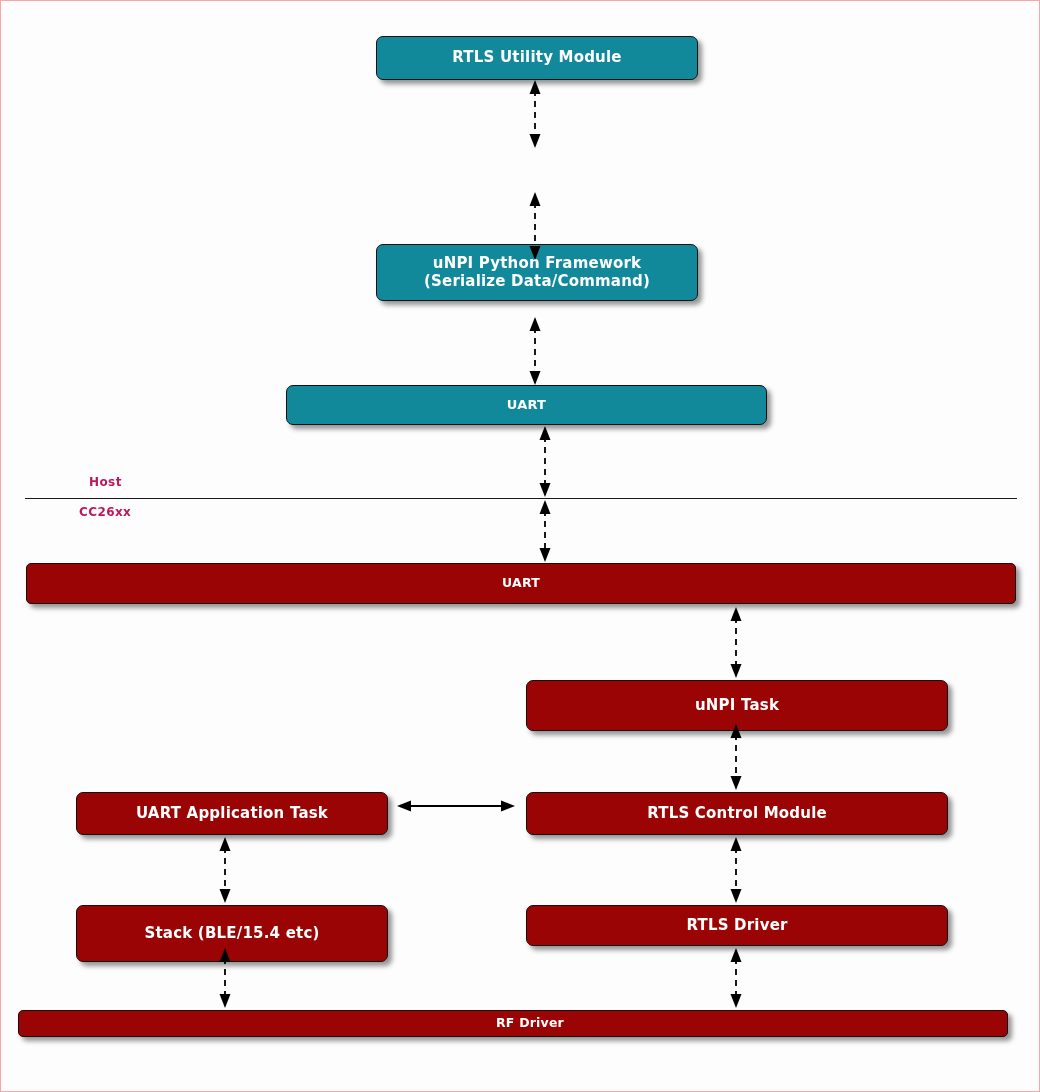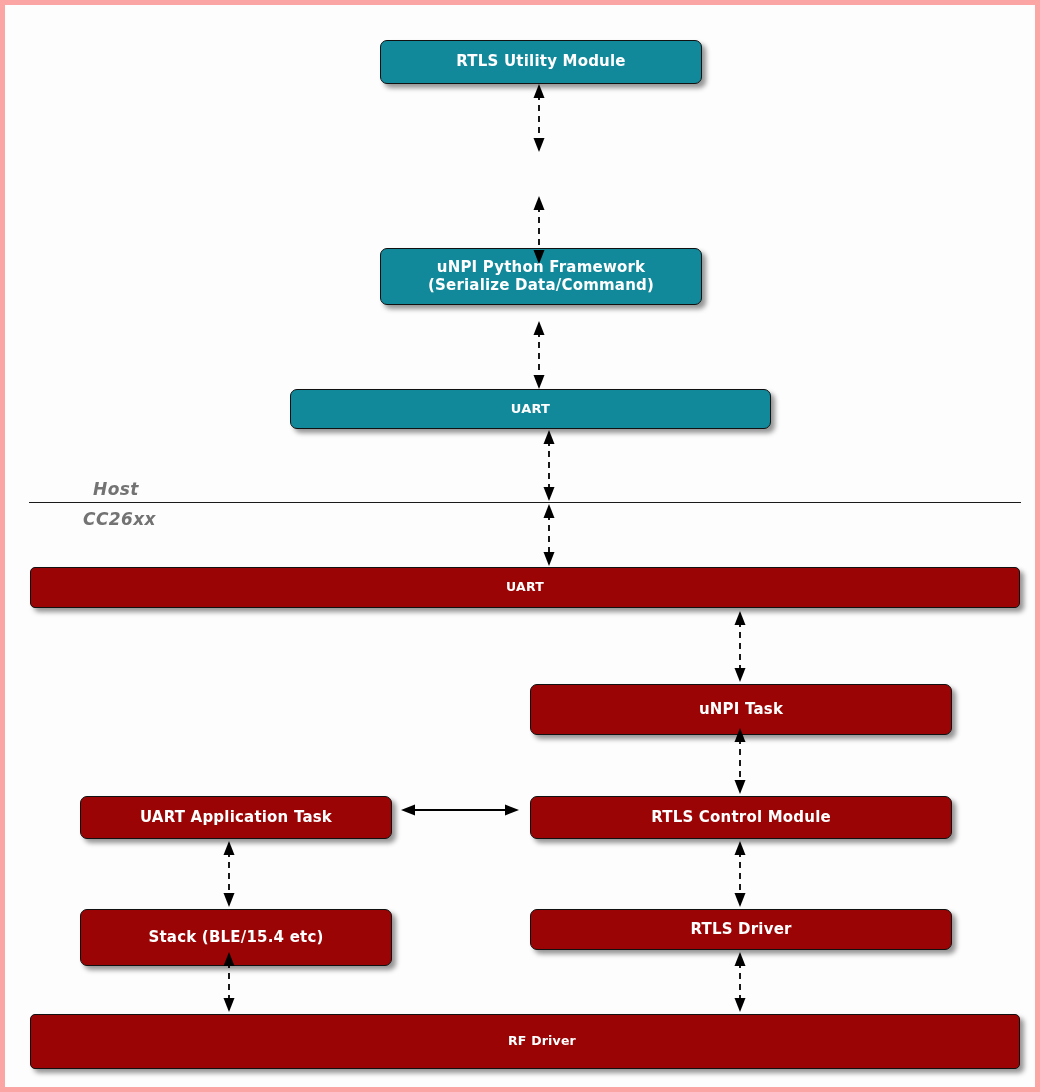--- a/index.html
+++ b/index.html
@@ -6,21 +6,21 @@
   html, body {
     margin: 0;
     padding: 0;
     background: #ffffff;
   }
   #canvas {
     position: relative;
     width: 1040px;
     height: 1092px;
     background: #fdfdfd;
-    border: 5px solid #fca5a5;
+    border: 1px solid #fca5a5;
     box-sizing: border-box;
     font-family: "DejaVu Sans", "Liberation Sans", sans-serif;
     overflow: hidden;
   }
   .node {
     position: absolute;
     box-sizing: border-box;
     display: flex;
     align-items: center;
     justify-content: center;
@@ -40,26 +40,25 @@
   .node .lbl { display: block; }
 
   
   .divider {
     position: absolute;
     height: 0;
     border-top: 1.6px solid #1a1a1a;
   }
   .zone-label {
     position: absolute;
-    color: #737373;
-    font-size: 17px;
+    color: #be185d;
+    font-size: 12px;
     font-weight: bold;
     letter-spacing: 0.4px;
     white-space: nowrap;
-    font-style: italic;
   }
 
   
   .arrow-v, .arrow-h {
     position: absolute;
     overflow: visible;
   }
 </style>
 </head>
 <body>
@@ -101,21 +100,21 @@
   </div>
 
   <div class="node red" style="left:75px; top:904px; width:312px; height:57px; font-size:15px;">
     <span class="lbl">Stack (BLE/15.4 etc)</span>
   </div>
 
   <div class="node red" style="left:525px; top:904px; width:422px; height:41px; font-size:15px;">
     <span class="lbl">RTLS Driver</span>
   </div>
 
-  <div class="node red wide" style="left:25px; top:1009px; width:990px; height:55px; font-size:12.5px;padding-left:40px;">
+  <div class="node red wide" style="left:17px; top:1009px; width:990px; height:27px; font-size:12.5px;padding-left:40px;">
     <span class="lbl">RF Driver</span>
   </div>
 
   <svg class="arrow-v" style="left:520px; top:79px;" width="28" height="68">
     <line x1="14" y1="10" x2="14" y2="58" stroke="#000" stroke-width="1.8" stroke-dasharray="6,5"></line>
     <polygon points="14,0 8.5,14 19.5,14" fill="#000"></polygon>
     <polygon points="14,68 8.5,54 19.5,54" fill="#000"></polygon>
   </svg>
 
   <svg class="arrow-v" style="left:520px; top:191px;" width="28" height="68">

